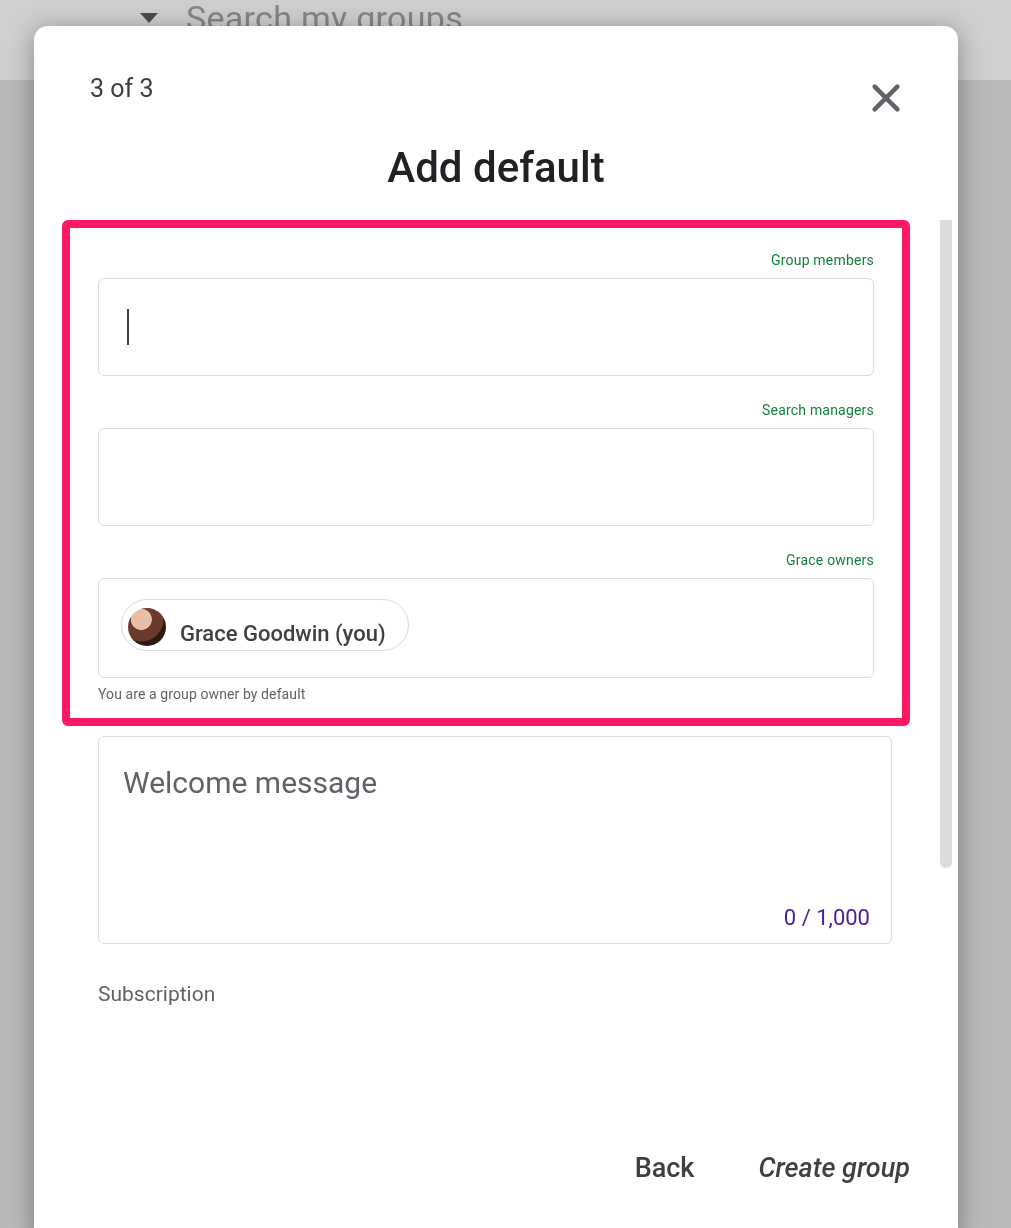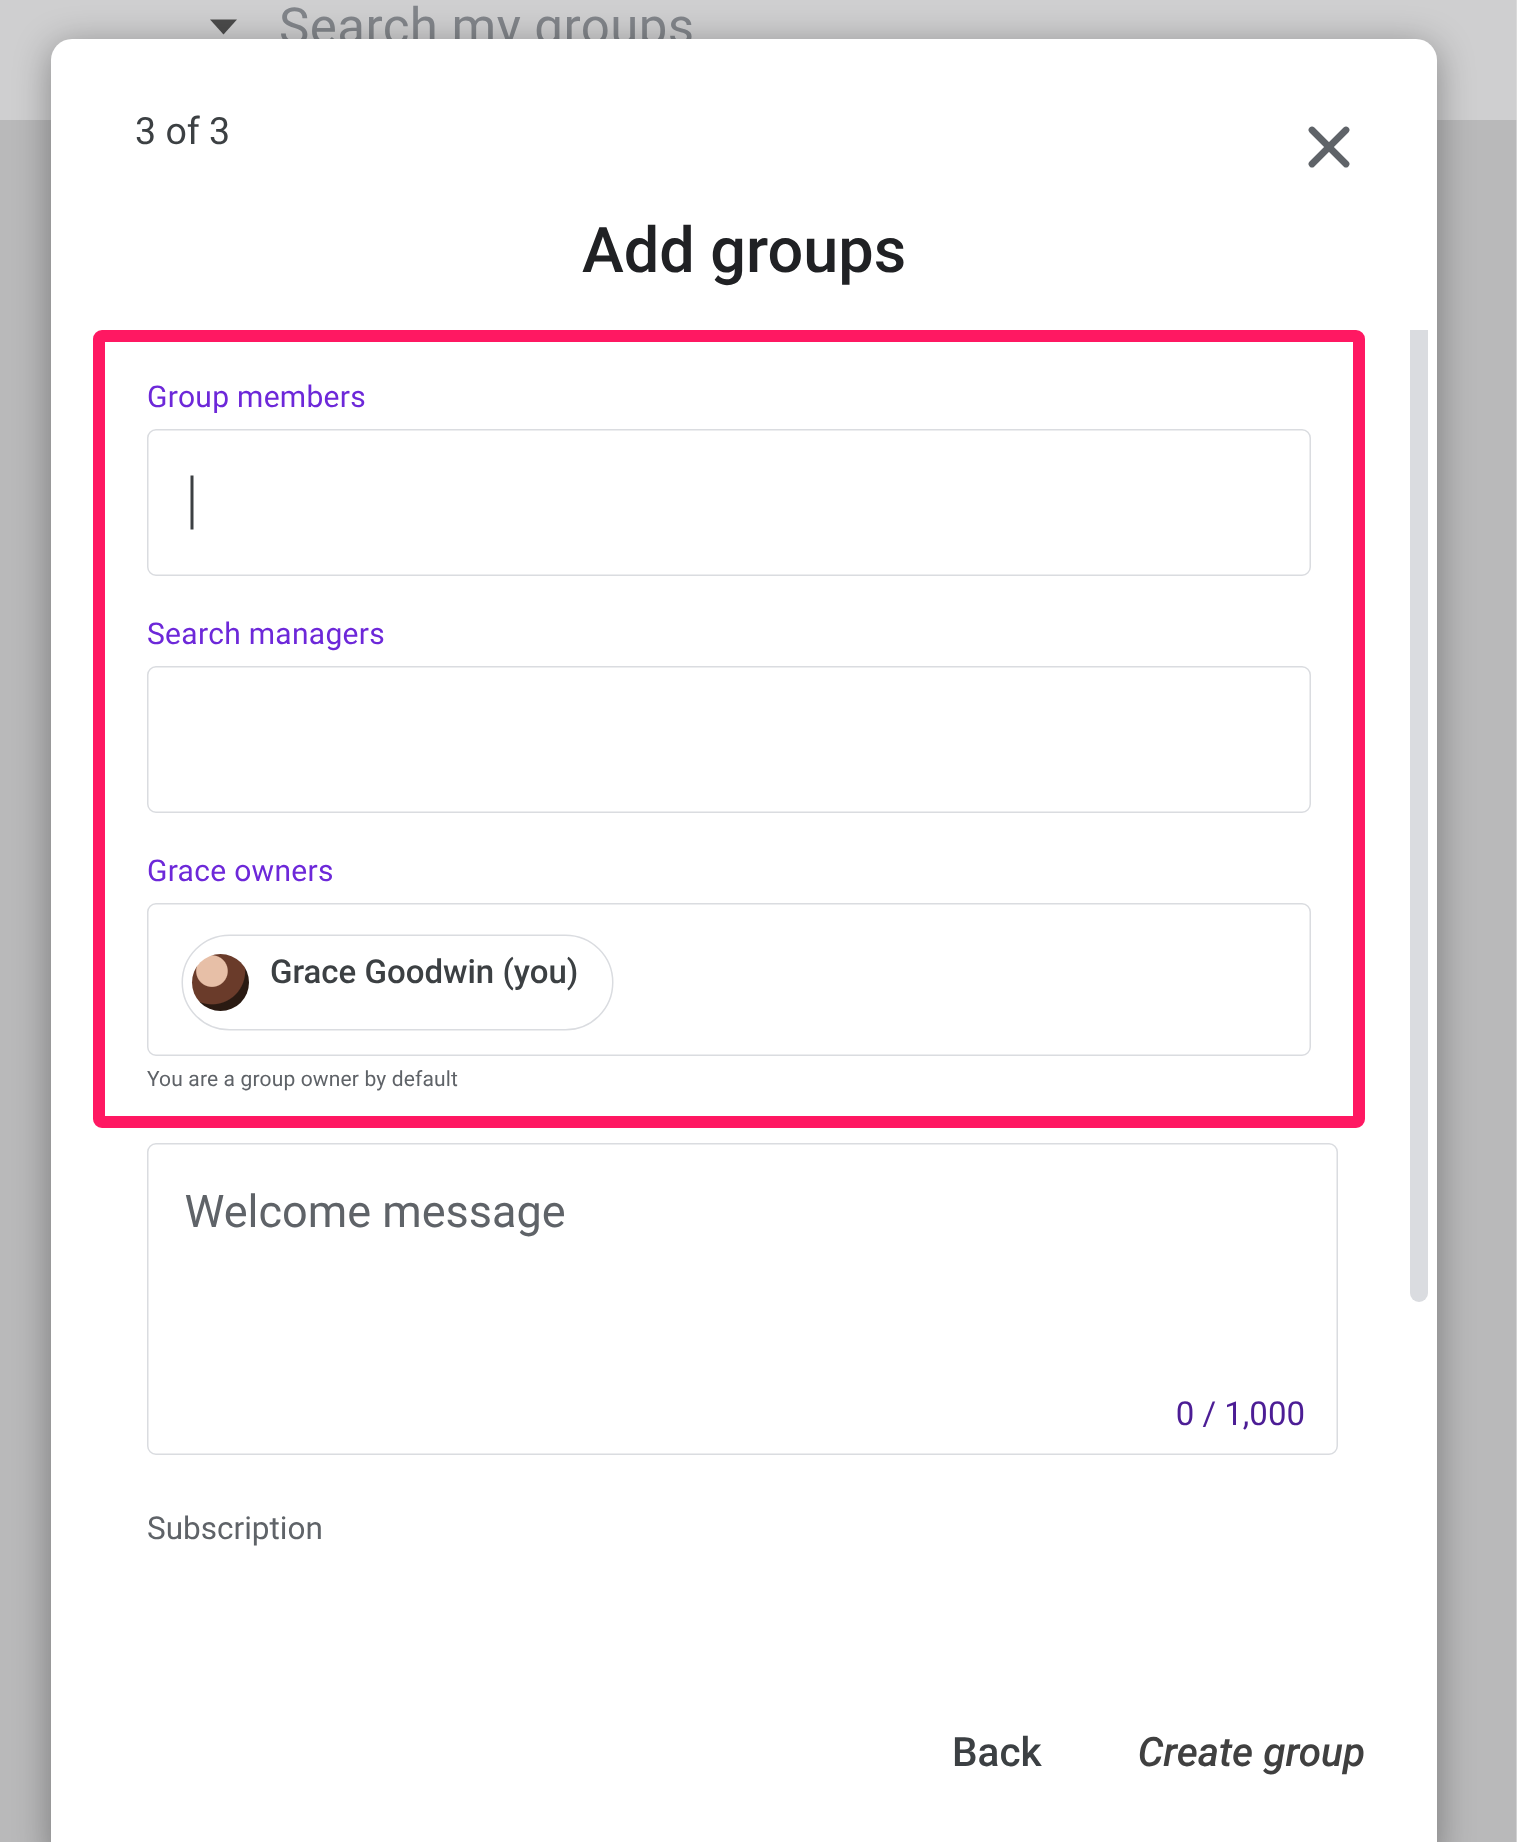--- a/index.html
+++ b/index.html
@@ -123,25 +123,26 @@
 
   .highlight-box {
     border: 8px solid #ff1862;
     border-radius: 6px;
     padding: 18px 28px 16px 28px;
     margin-left: -36px;
     margin-right: -18px;
   }
 
   .field-label {
-    font-size: 20px;
-    color: #6d28d9;
+    font-size: 14px;
+    color: #15803d;
     margin-bottom: 10px;
     margin-top: 10px;
     letter-spacing: 0.2px;
+    text-align: right;
   }
   .highlight-box .field-label:first-child { margin-top: 6px; }
 
   .text-input {
     width: 100%;
     box-sizing: border-box;
     border: 1px solid #dadce0;
     border-radius: 6px;
     min-height: 100px;
     padding: 16px 22px;
@@ -161,24 +162,24 @@
   .caret {
     width: 2px;
     height: 36px;
     background: #3c4043;
     margin-top: 14px;
     margin-left: 6px;
   }
 
   .chip {
     display: inline-flex;
-    align-items: flex-start;
+    align-items: flex-end;
     border: 1px solid #dadce0;
     border-radius: 999px;
-    padding: 12px 22px 4px 6px;
+    padding: 0 22px 4px 6px;
     gap: 14px;
     height: 46px;
     margin-top: 4px;
   }
   .chip .avatar {
     width: 38px;
     height: 38px;
     border-radius: 50%;
     background: radial-gradient(circle at 35% 30%, #e7bfa7 0 28%, #6a3b2a 30% 60%, #2a1a12 62% 100%);
     flex: 0 0 auto;
@@ -265,21 +266,21 @@
 <div class="dialog">
 
   <div class="dialog-header">
     <div class="step-indicator">3 of 3</div>
     <div class="close-btn">
       <svg viewBox="0 0 24 24">
         <line x1="4" y1="4" x2="20" y2="20"></line>
         <line x1="20" y1="4" x2="4" y2="20"></line>
       </svg>
     </div>
-    <div class="dialog-title">Add groups</div>
+    <div class="dialog-title">Add default</div>
   </div>
 
   <div class="dialog-body-wrapper">
     <div class="scrollbar-track"></div>
 
     <div class="dialog-body">
 
       <div class="highlight-box">
 
         <div class="field-label">Group members</div>

